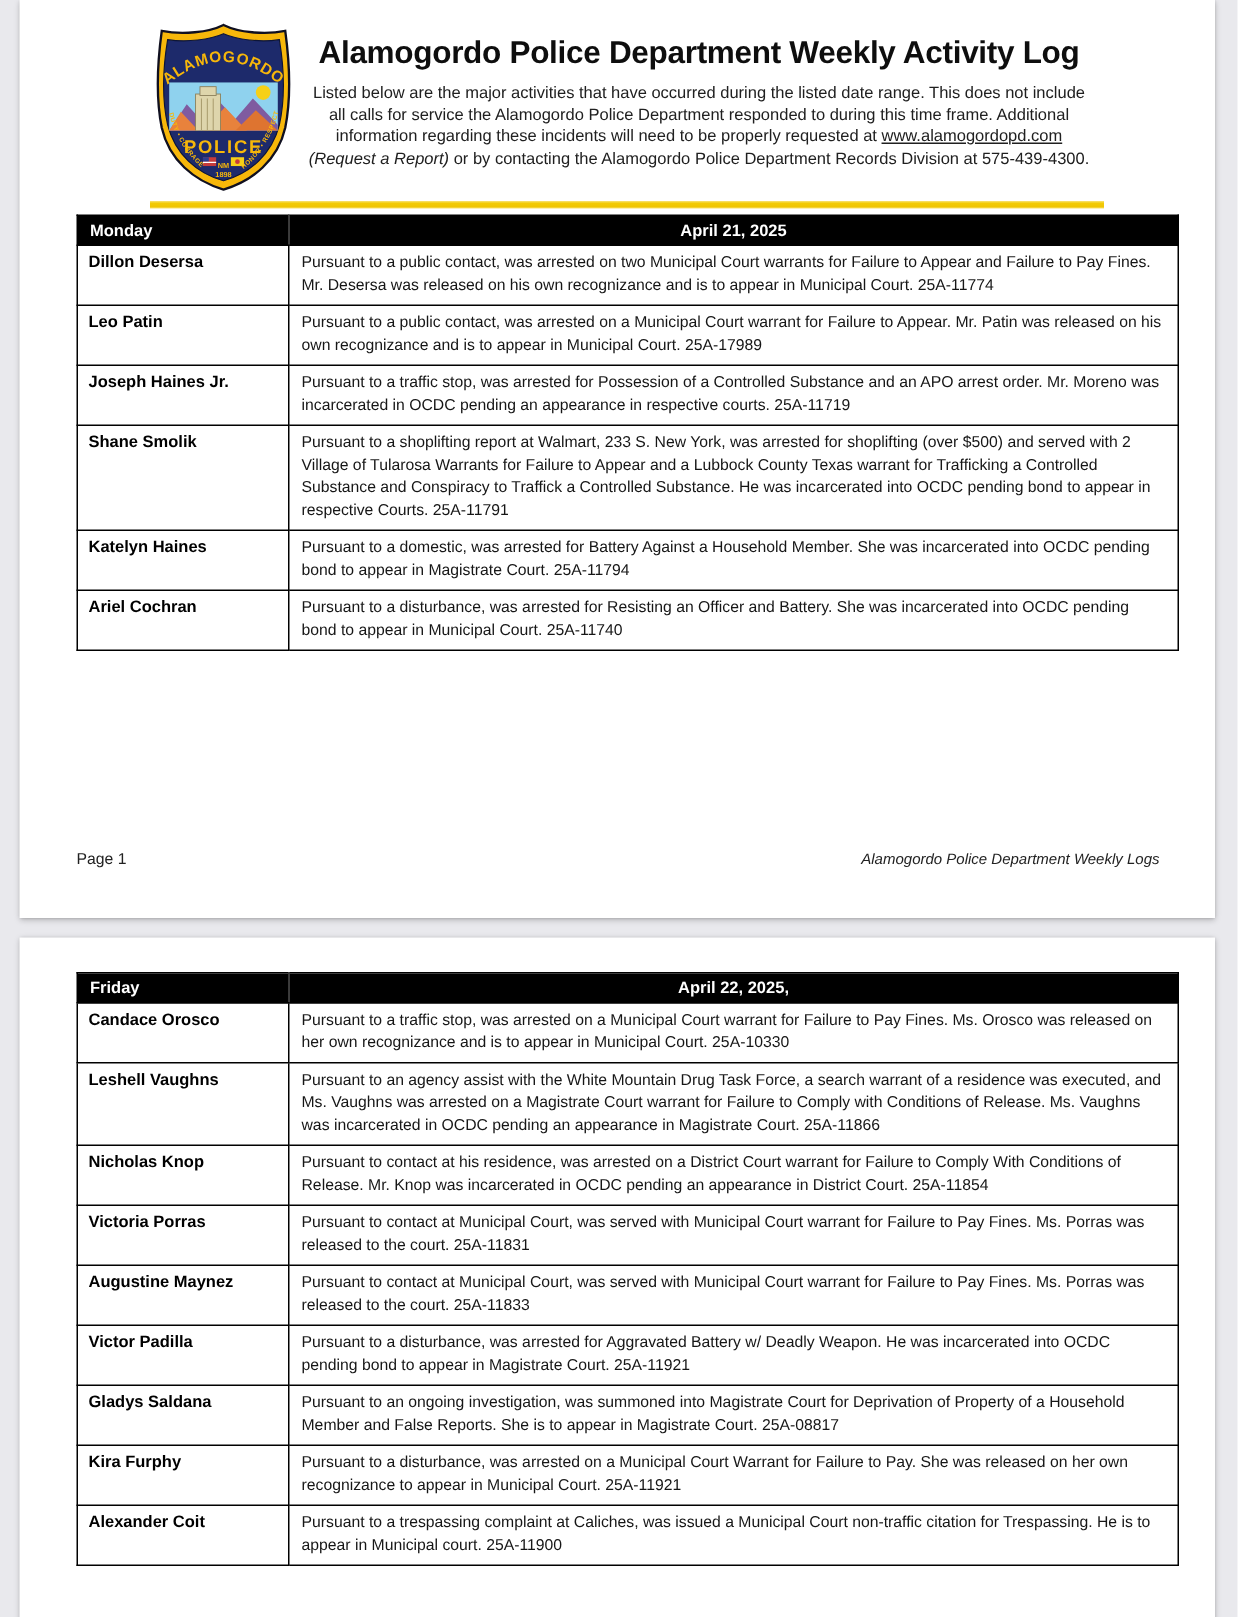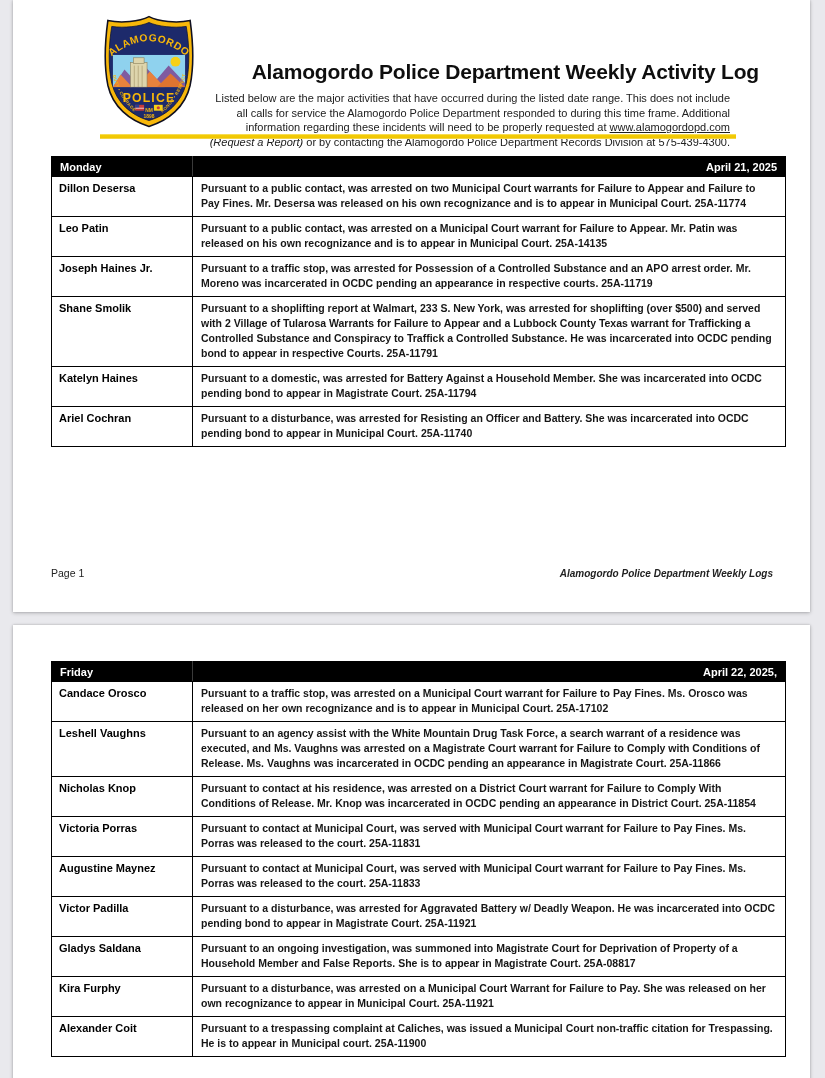--- a/index.html
+++ b/index.html
@@ -16,64 +16,63 @@
     position:absolute; left:13px; width:797px;
     background:#ffffff;
     box-shadow:0 0 2px rgba(0,0,0,.18), 0 1px 4px rgba(0,0,0,.22);
   }
   #page1 { top:0; height:612px; }
   #page2 { top:625px; height:470px; }
 
   
   .logo-wrap { position:absolute; left:87px; top:13px; width:98px; height:117px; }
   .logo-wrap svg { width:100%; height:100%; display:block; }
-  .header-text { position:absolute; left:160px; top:24px; width:586px; text-align:right;margin-top:36px; }
+  .header-text { position:absolute; left:160px; top:24px; width:586px; text-align:center; }
   .doc-title { font-size:21px; font-weight:bold; color:#0e0e0e; line-height:24px; letter-spacing:-0.2px; }
   .doc-subtitle { margin:7px auto 0; width:528px; font-size:11px; line-height:14.5px; color:#202020; }
   .doc-subtitle a { color:#202020; text-decoration:underline; }
   .accent-rule {
     position:absolute; left:87px; top:134px; width:636px; height:5px;
     background:linear-gradient(180deg,#f9e478 0%,#f2cb05 30%,#f0c503 75%,#f8e06c 100%);
   }
 
   
   .log-table {
     position:absolute; left:38px; width:735px;
     border-collapse:collapse;
     font-size:10.5px;
     border:1.5px solid #000;
     table-layout:fixed;
-    margin-top:13px;
   }
   .log-table th {
     background:#000; color:#fff;
     font-size:11px; font-weight:bold;
     padding:3px 8px; height:13px;
     border:1px solid #000;
   }
   .log-table th.day-cell { text-align:left; width:124px; border-right:1px solid #3a3a3a; }
-  .log-table th.date-cell { text-align:right; }
+  .log-table th.date-cell { }
   .log-table td { border:1px solid #000; vertical-align:top; }
   .log-table td.name-cell {
     width:124px; font-weight:bold; font-size:11px;
     padding:4px 6px 20px 7px; line-height:14px; color:#000;
   }
   .log-table td.desc-cell {
-    padding:4px 8px 5px 8px; line-height:15px; color:#161616;font-weight:bold;
+    padding:4px 8px 5px 8px; line-height:15px; color:#161616;
   }
   #table1 { top:143px; }
   #table2 { top:23px; }
 
   
   .page-footer {
     position:absolute; left:38px; top:567px; width:735px;
     display:flex; justify-content:space-between; align-items:flex-end;
     font-size:10.5px; color:#222;
   }
-  .footer-right { font-style:italic; padding-right:13px; font-size:10px;font-weight:bold; }
+  .footer-right { font-style:italic; padding-right:13px; font-size:10px; }
 </style>
 </head>
 <body>
 
 <div class="page" id="page1">
 
   <div class="logo-wrap">
     <svg viewBox="0 0 100 116">
       <defs>
         <clipPath id="sceneClip">
@@ -144,21 +143,21 @@
         <th class="date-cell">April 21, 2025</th>
       </tr>
     </thead>
     <tbody>
         <tr>
           <td class="name-cell">Dillon Desersa</td>
           <td class="desc-cell">Pursuant to a public contact, was arrested on two Municipal Court warrants for Failure to Appear and Failure to Pay Fines. Mr. Desersa was released on his own recognizance and is to appear in Municipal Court. 25A-11774</td>
         </tr>
         <tr>
           <td class="name-cell">Leo Patin</td>
-          <td class="desc-cell">Pursuant to a public contact, was arrested on a Municipal Court warrant for Failure to Appear. Mr. Patin was released on his own recognizance and is to appear in Municipal Court. 25A-14135</td>
+          <td class="desc-cell">Pursuant to a public contact, was arrested on a Municipal Court warrant for Failure to Appear. Mr. Patin was released on his own recognizance and is to appear in Municipal Court. 25A-17989</td>
         </tr>
         <tr>
           <td class="name-cell">Joseph Haines Jr.</td>
           <td class="desc-cell">Pursuant to a traffic stop, was arrested for Possession of a Controlled Substance and an APO arrest order. Mr. Moreno was incarcerated in OCDC pending an appearance in respective courts. 25A-11719</td>
         </tr>
         <tr>
           <td class="name-cell">Shane Smolik</td>
           <td class="desc-cell">Pursuant to a shoplifting report at Walmart, 233 S. New York, was arrested for shoplifting (over $500) and served with 2 Village of Tularosa Warrants for Failure to Appear and a Lubbock County Texas warrant for Trafficking a Controlled Substance and Conspiracy to Traffick a Controlled Substance. He was incarcerated into OCDC pending bond to appear in respective Courts. 25A-11791</td>
         </tr>
         <tr>
@@ -182,21 +181,21 @@
   <table class="log-table" id="table2">
     <thead>
       <tr>
         <th class="day-cell">Friday</th>
         <th class="date-cell">April 22, 2025,</th>
       </tr>
     </thead>
     <tbody>
         <tr>
           <td class="name-cell">Candace Orosco</td>
-          <td class="desc-cell">Pursuant to a traffic stop, was arrested on a Municipal Court warrant for Failure to Pay Fines. Ms. Orosco was released on her own recognizance and is to appear in Municipal Court. 25A-17102</td>
+          <td class="desc-cell">Pursuant to a traffic stop, was arrested on a Municipal Court warrant for Failure to Pay Fines. Ms. Orosco was released on her own recognizance and is to appear in Municipal Court. 25A-10330</td>
         </tr>
         <tr>
           <td class="name-cell">Leshell Vaughns</td>
           <td class="desc-cell">Pursuant to an agency assist with the White Mountain Drug Task Force, a search warrant of a residence was executed, and Ms. Vaughns was arrested on a Magistrate Court warrant for Failure to Comply with Conditions of Release. Ms. Vaughns was incarcerated in OCDC pending an appearance in Magistrate Court. 25A-11866</td>
         </tr>
         <tr>
           <td class="name-cell">Nicholas Knop</td>
           <td class="desc-cell">Pursuant to contact at his residence, was arrested on a District Court warrant for Failure to Comply With Conditions of Release. Mr. Knop was incarcerated in OCDC pending an appearance in District Court. 25A-11854</td>
         </tr>
         <tr>

